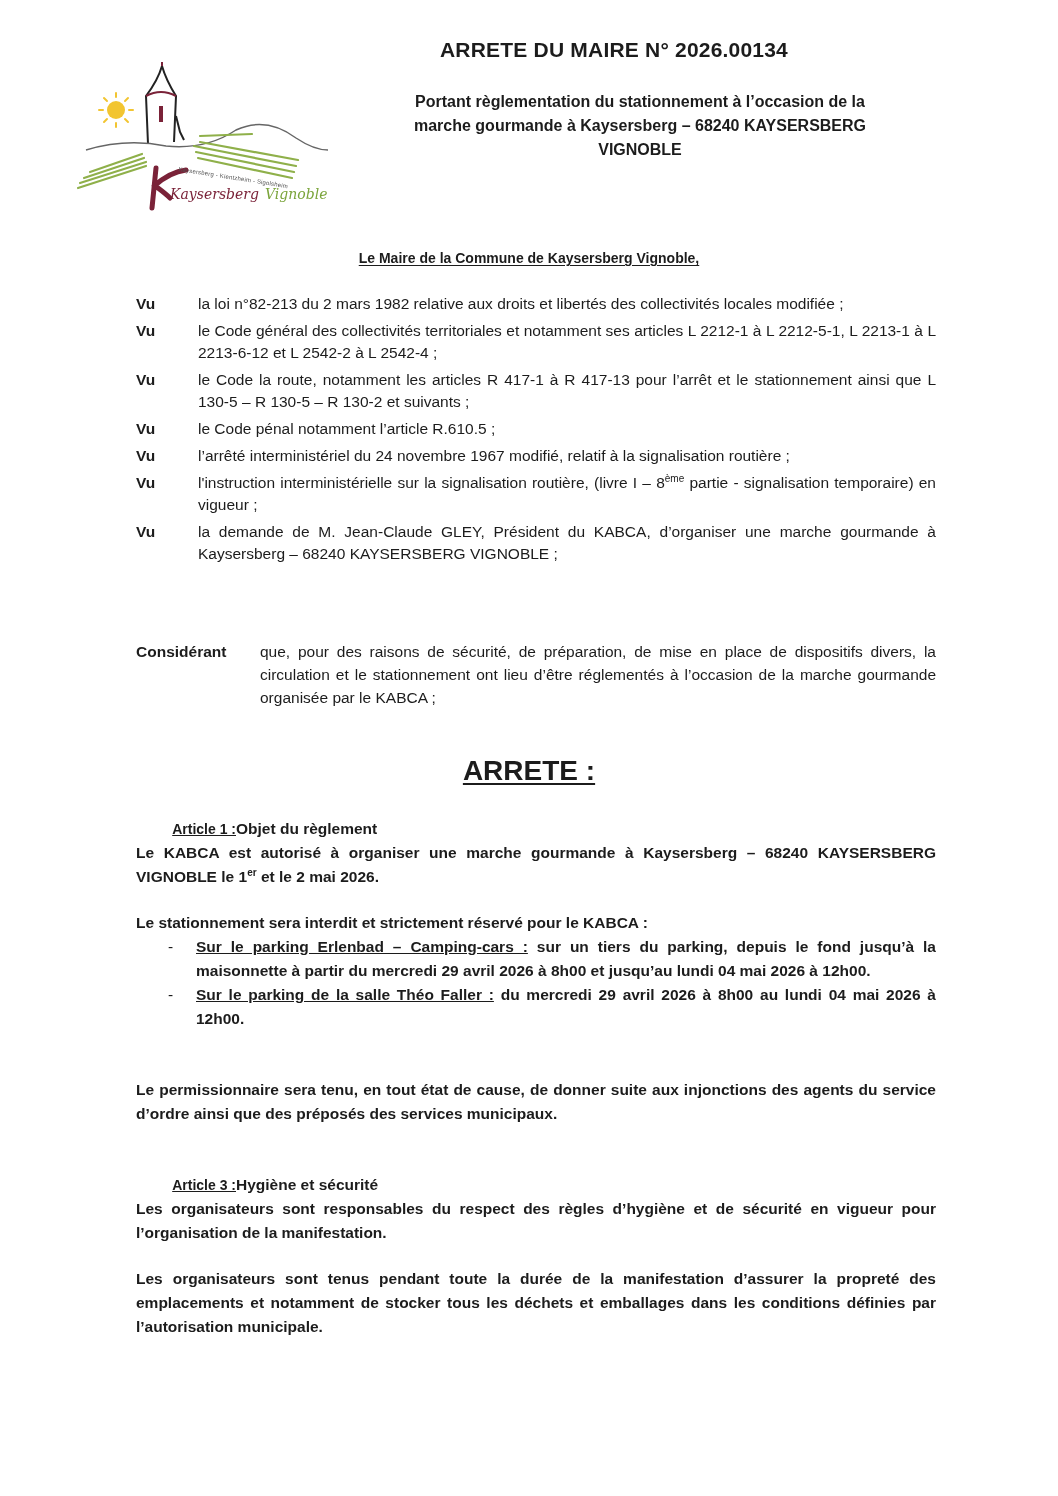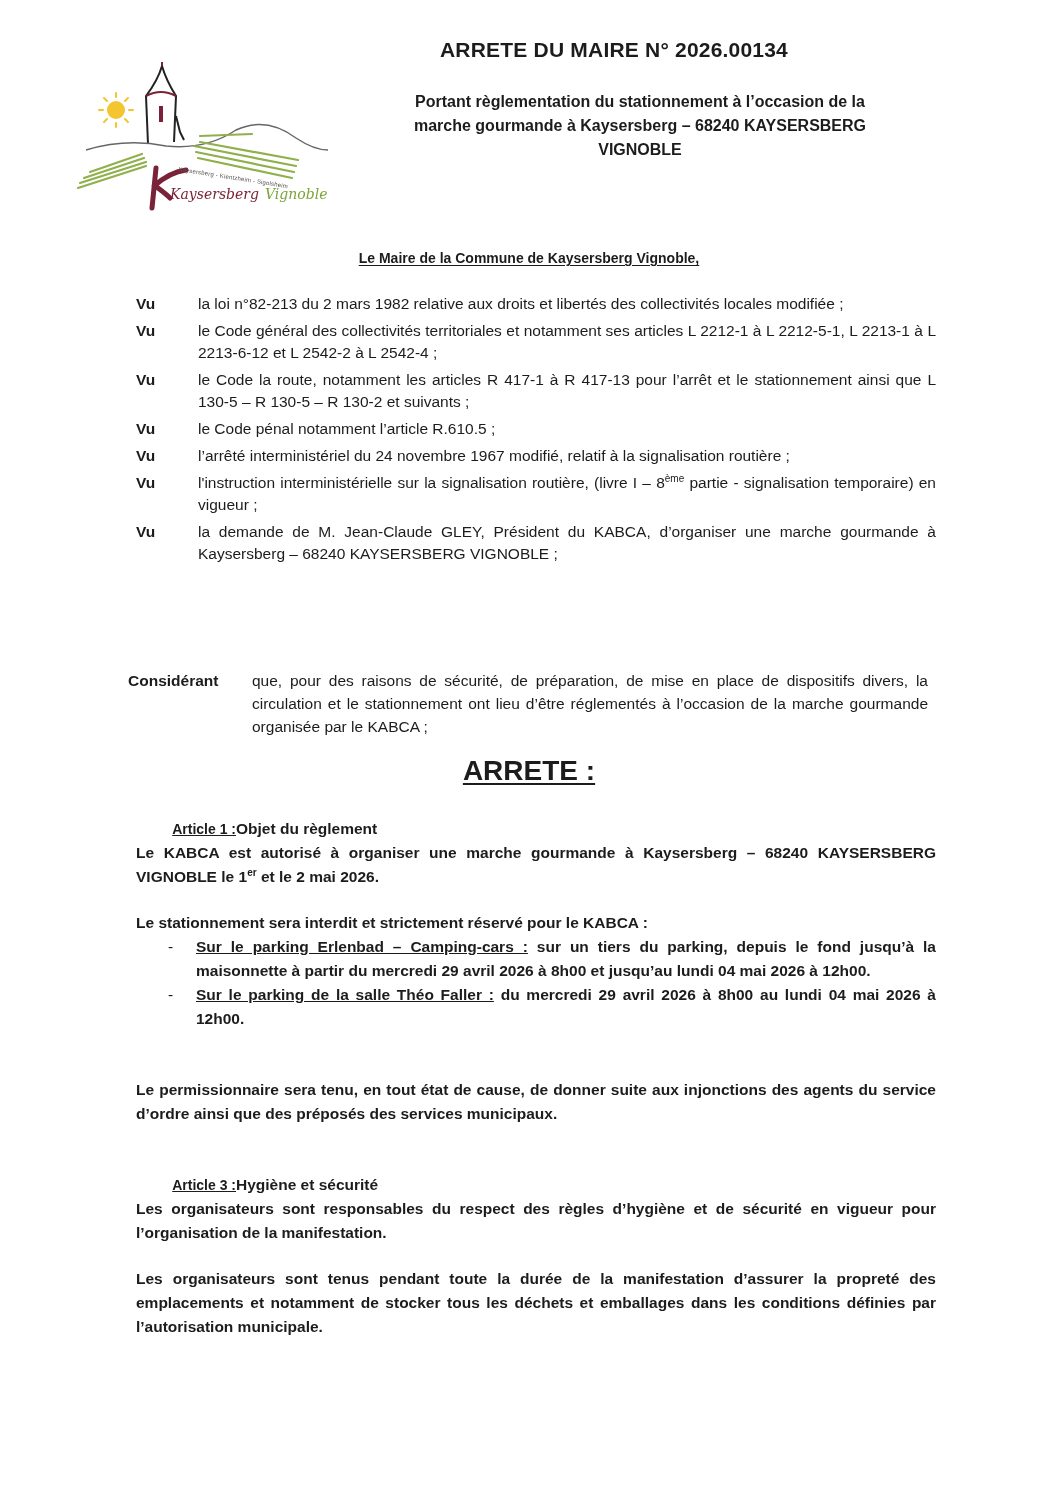--- a/index.html
+++ b/index.html
@@ -29,21 +29,21 @@
     font-size: 14px; font-weight: bold; text-decoration: underline; text-underline-offset: 2px;
   }
 
   
   .vu-list { position: absolute; left: 136px; top: 293px; width: 800px; }
   .vu-row { display: flex; margin-bottom: 5px; }
   .vu-label { width: 62px; flex: 0 0 62px; font-weight: bold; font-size: 15.5px; line-height: 22px; }
   .vu-text { flex: 1; font-size: 15.5px; line-height: 22px; text-align: justify; }
   sup { font-size: 10px; line-height: 0; vertical-align: super; }
 
-  .considerant { position: absolute; left: 128px; top: 640px; width: 800px; display: flex; margin-top: 29px; }
+  .considerant { position: absolute; left: 136px; top: 640px; width: 800px; display: flex; }
   .considerant .c-label { width: 124px; flex: 0 0 124px; font-weight: bold; font-size: 15.5px; line-height: 23px; }
   .considerant .c-text { flex: 1; font-size: 15.5px; line-height: 23px; text-align: justify; }
 
   .arrete-heading {
     position: absolute; left: 0; width: 1058px; top: 755px; text-align: center;
     font-size: 28px; font-weight: bold; text-decoration: underline; text-underline-offset: 3px;
   }
 
   
   .article { position: absolute; left: 136px; width: 800px; font-size: 15.5px; line-height: 24px; }

